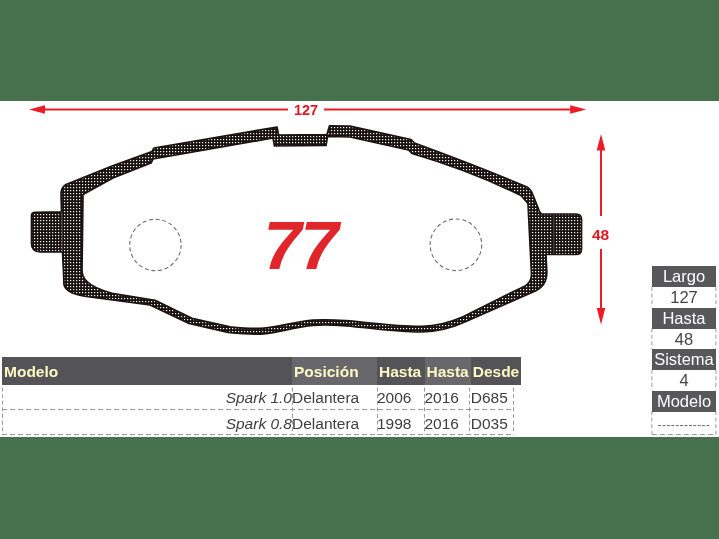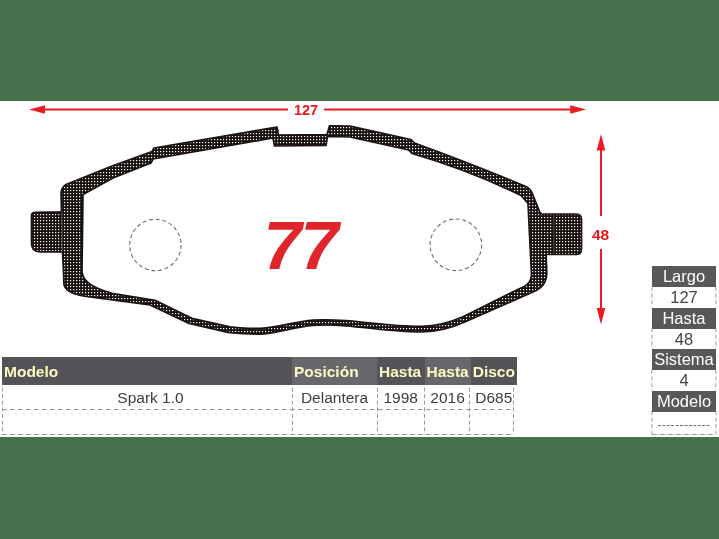--- a/index.html
+++ b/index.html
@@ -4,23 +4,23 @@
 <style>
   html,body{margin:0;padding:0;}
   body{width:719px;height:539px;position:relative;background:#ffffff;
        font-family:"Liberation Sans", sans-serif;overflow:hidden;}
   .greentop{position:absolute;left:0;top:0;width:719px;height:101px;background:#47714d;}
   .greenbot{position:absolute;left:0;top:437px;width:719px;height:102px;background:#47714d;}
 
   
   .tbl{position:absolute;left:2px;top:357px;border-collapse:collapse;table-layout:fixed;}
   .tbl th{color:#fef9c3;font-weight:bold;font-size:15.5px;height:24px;padding:2px;text-align:left;line-height:23px;}
-  .tbl td{font-size:15.5px;color:#3e3e40;height:26px;padding:0;text-align:center;
+  .tbl td{font-size:15.5px;color:#3e3e40;height:26px;padding:0;
           border:none;background:transparent;}
-  .tbl td.l{text-align:center;padding-left:7px;}
+  .tbl td.l{text-align:right;padding-left:7px;font-style:italic;}
   .hd1{background:#545458;}
   .hd2{background:#68686c;}
 
   
   .mini{position:absolute;left:652px;top:266px;width:64px;border-radius:27px;}
   .mini .h{background:#58585b;color:#fff;font-size:16.5px;font-weight:normal;height:21px;
            line-height:21px;text-align:center;}
   .mini .v{background:transparent;color:#454547;font-size:16.5px;height:20.65px;line-height:20.65px;
            text-align:center;}
   .mini .v2{height:24px;line-height:26px;font-size:12px;letter-spacing:0.4px;color:#6a6a6a;}
@@ -154,28 +154,35 @@
       <col style="width:47.5px">
     <col style="width:44.5px">
       <col style="width:45px">
   </colgroup>
   <tbody>
       <tr>
     <th class="hd1">Modelo</th>
         <th class="hd2">Posición</th>
         <th class="hd1">Hasta</th>
     <th class="hd2">Hasta</th>
-        <th class="hd1">Disco</th>
+        <th class="hd1">Desde</th>
   </tr>
   <tr>
     <td class="l">Spark 1.0</td>
         <td>Delantera</td>
+        <td>2006</td>
+        <td>2016</td>
+        <td>D685</td>
+  </tr>
+  <tr>
+    <td class="l">Spark 0.8</td>
+        <td>Delantera</td>
         <td>1998</td>
         <td>2016</td>
-        <td>D685</td>
+        <td>D035</td>
   </tr>
 </tbody>
   </table>
 
 <div class="mini">
   <div class="h">Largo</div>
   <div class="v">127</div>
   <div class="h">Hasta</div>
   <div class="v">48</div>
   <div class="h">Sistema</div>

